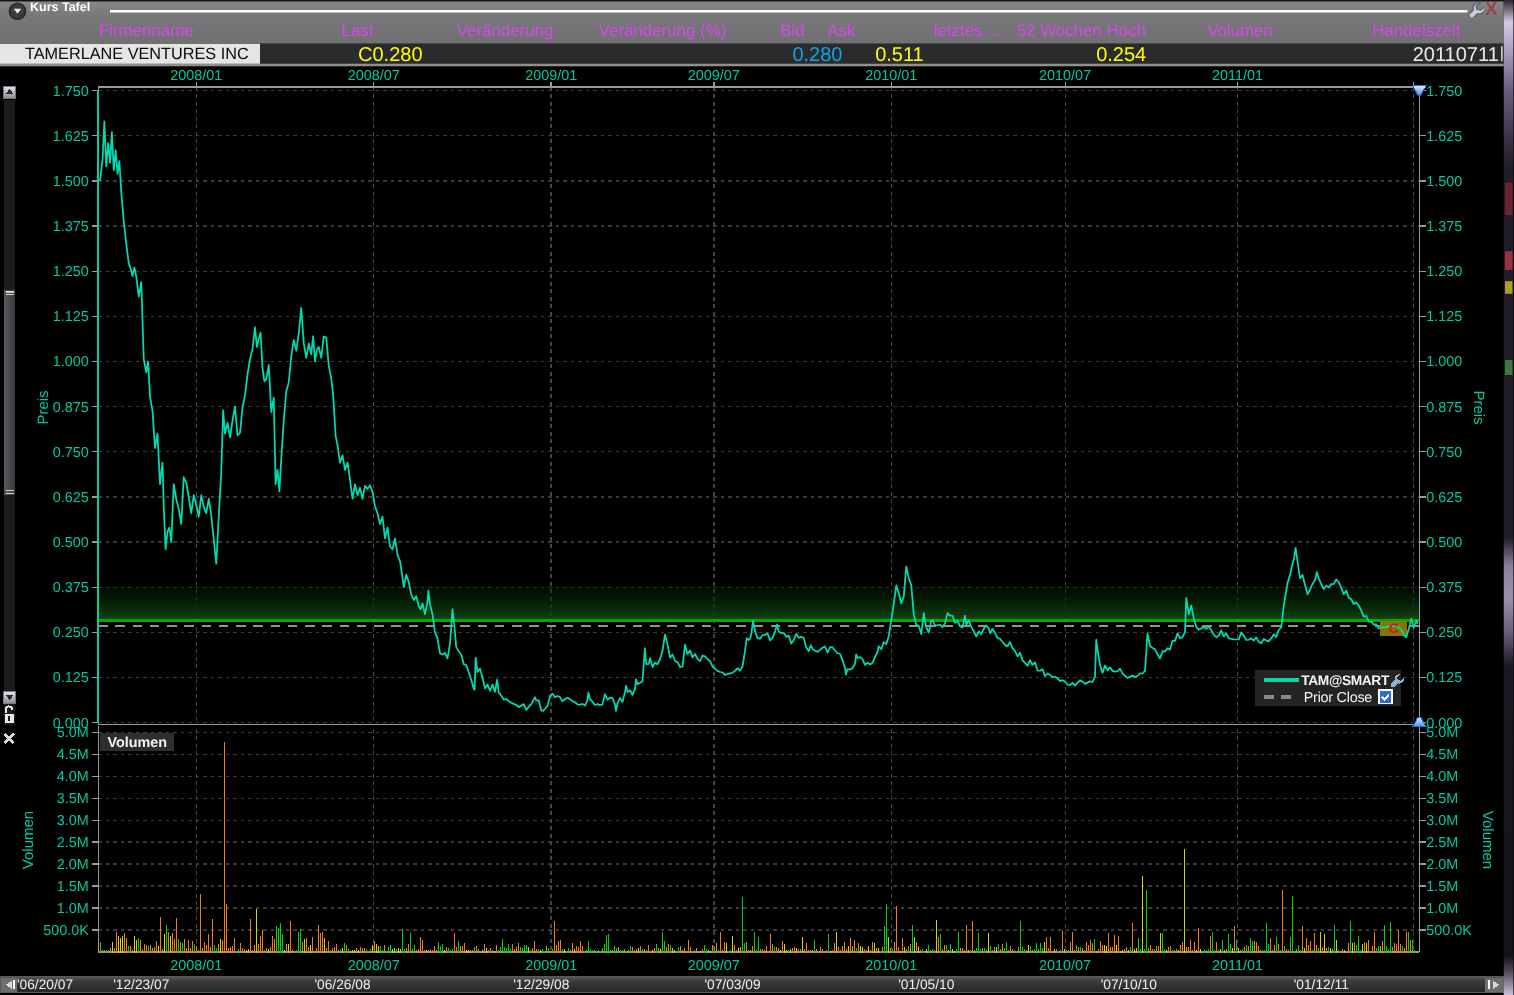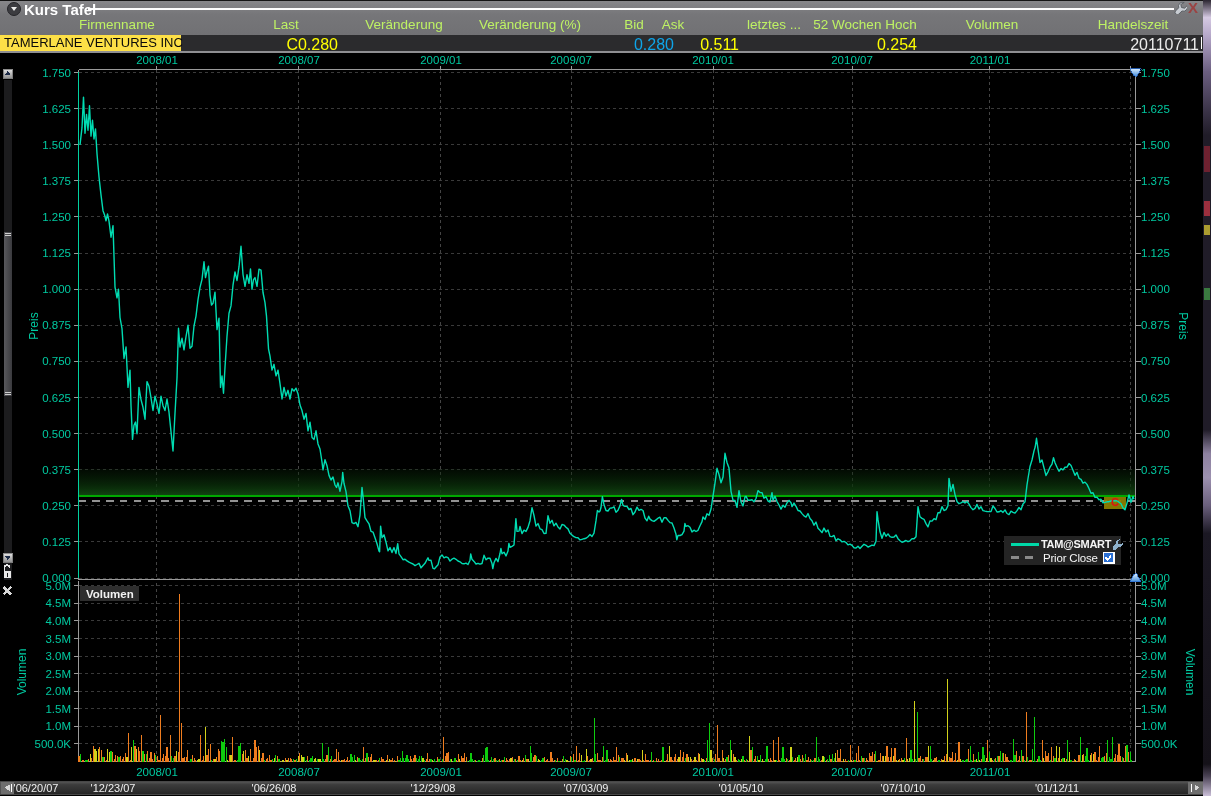--- a/index.html
+++ b/index.html
@@ -1,24 +1,24 @@
 <!DOCTYPE html>
 <html><head><meta charset="utf-8"><title>Kurs Tafel</title>
 <style>
 html,body{margin:0;padding:0;background:#000;}
 #root{position:relative;width:1211px;height:796px;background:#000;overflow:hidden;font-family:"Liberation Sans",sans-serif;}
 .abs{position:absolute;}
 #band{left:0;top:0;width:1203px;height:34.5px;background:linear-gradient(#87878a,#767679 40%,#717174);border-top:1px solid #151515;box-sizing:border-box;}
 #hline{left:88px;top:8px;width:1086px;height:2px;background:#fdfdfd;}
 #circ{left:7px;top:2px;width:12px;height:12px;border-radius:50%;background:#3c3c40;border:1px solid #242428;}
 #circ div{position:absolute;left:2.5px;top:4px;width:0;height:0;border-left:3.5px solid transparent;border-right:3.5px solid transparent;border-top:4.5px solid #ececec;}
-#ktitle{left:24px;top:1px;font-size:15px;font-weight:bold;color:#fff;}
-.hd{top:17px;font-size:13.5px;color:#bef264;transform:translateX(-50%);white-space:nowrap;}
+#ktitle{left:24px;top:1px;font-size:10px;font-weight:bold;color:#fff;}
+.hd{top:17px;font-size:13.5px;color:#d946ef;transform:translateX(-50%);white-space:nowrap;}
 #drow{left:0;top:34.5px;width:1203px;height:16px;background:#2b2b2d;border-bottom:2px solid #8f8f92;}
-#name{left:0;top:34.5px;width:181px;height:16px;background:#fde047;color:#0a0a0a;font-size:13px;line-height:16px;padding-left:4px;box-sizing:border-box;white-space:nowrap;}
+#name{left:0;top:34.5px;width:208px;height:16px;background:#e5e5e5;color:#0a0a0a;font-size:13px;line-height:16px;padding-left:20px;box-sizing:border-box;white-space:nowrap;}
 .val{top:36px;font-size:16px;transform:translateX(-100%);white-space:nowrap;}
 #cursor{left:1200.5px;top:36.5px;width:1.5px;height:12.5px;background:#fff;}
 #rx{left:1188px;top:-1px;font-size:15px;font-weight:bold;color:#9a4343;}
 #strip{left:1203px;top:0;width:8px;height:796px;background:linear-gradient(#2a2530 0%,#d5c9e2 2.2%,#b5a7c9 4.5%,#6b5e80 9%,#3a3347 14%,#201c28 17%,#201c28 54%,#8d81a0 57%,#9c90af 60%,#6a5f7c 63.5%,#1b1823 67%,#151219 96%,#4a4254 97.5%,#cabfd8 100%);}
 .spk{position:absolute;left:1204px;width:6px;}
 </style></head>
 <body>
 <div id="root">
 <svg width="1211" height="796" viewBox="0 0 1211 796" style="position:absolute;left:0;top:0" shape-rendering="crispEdges" text-rendering="optimizeLegibility">
 <defs>

